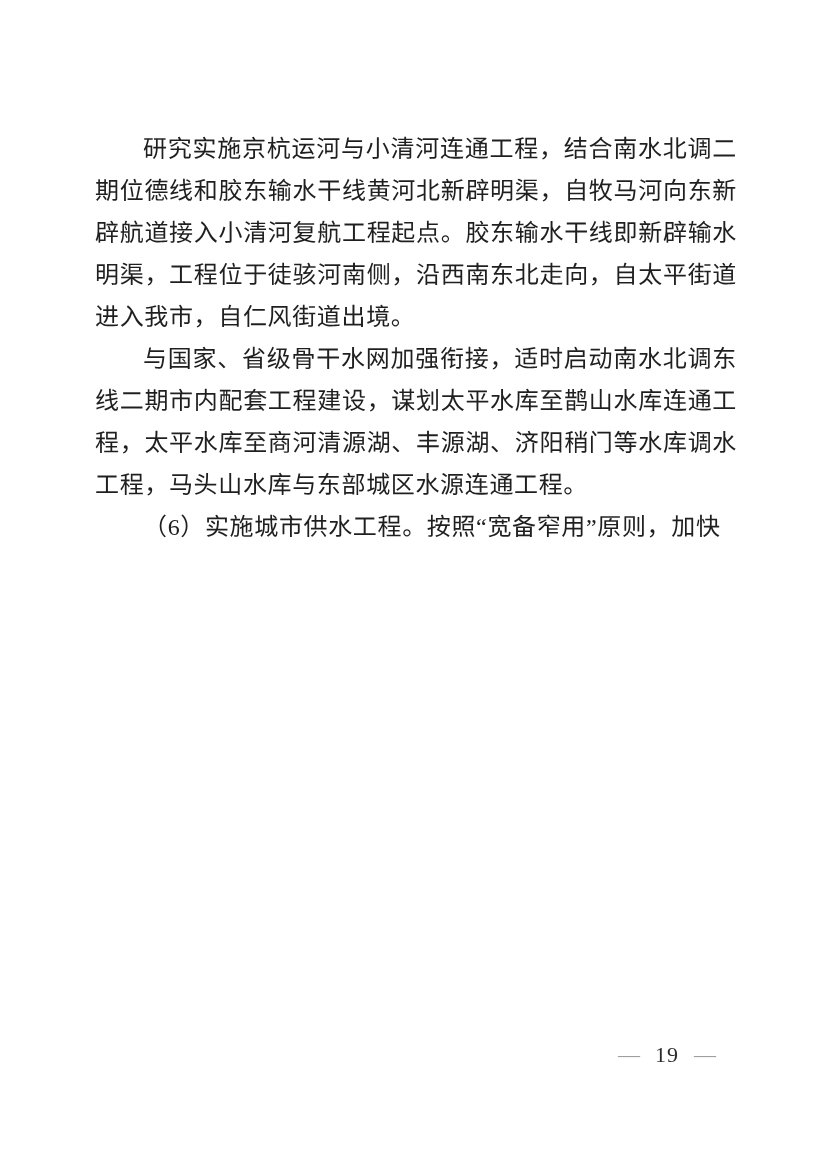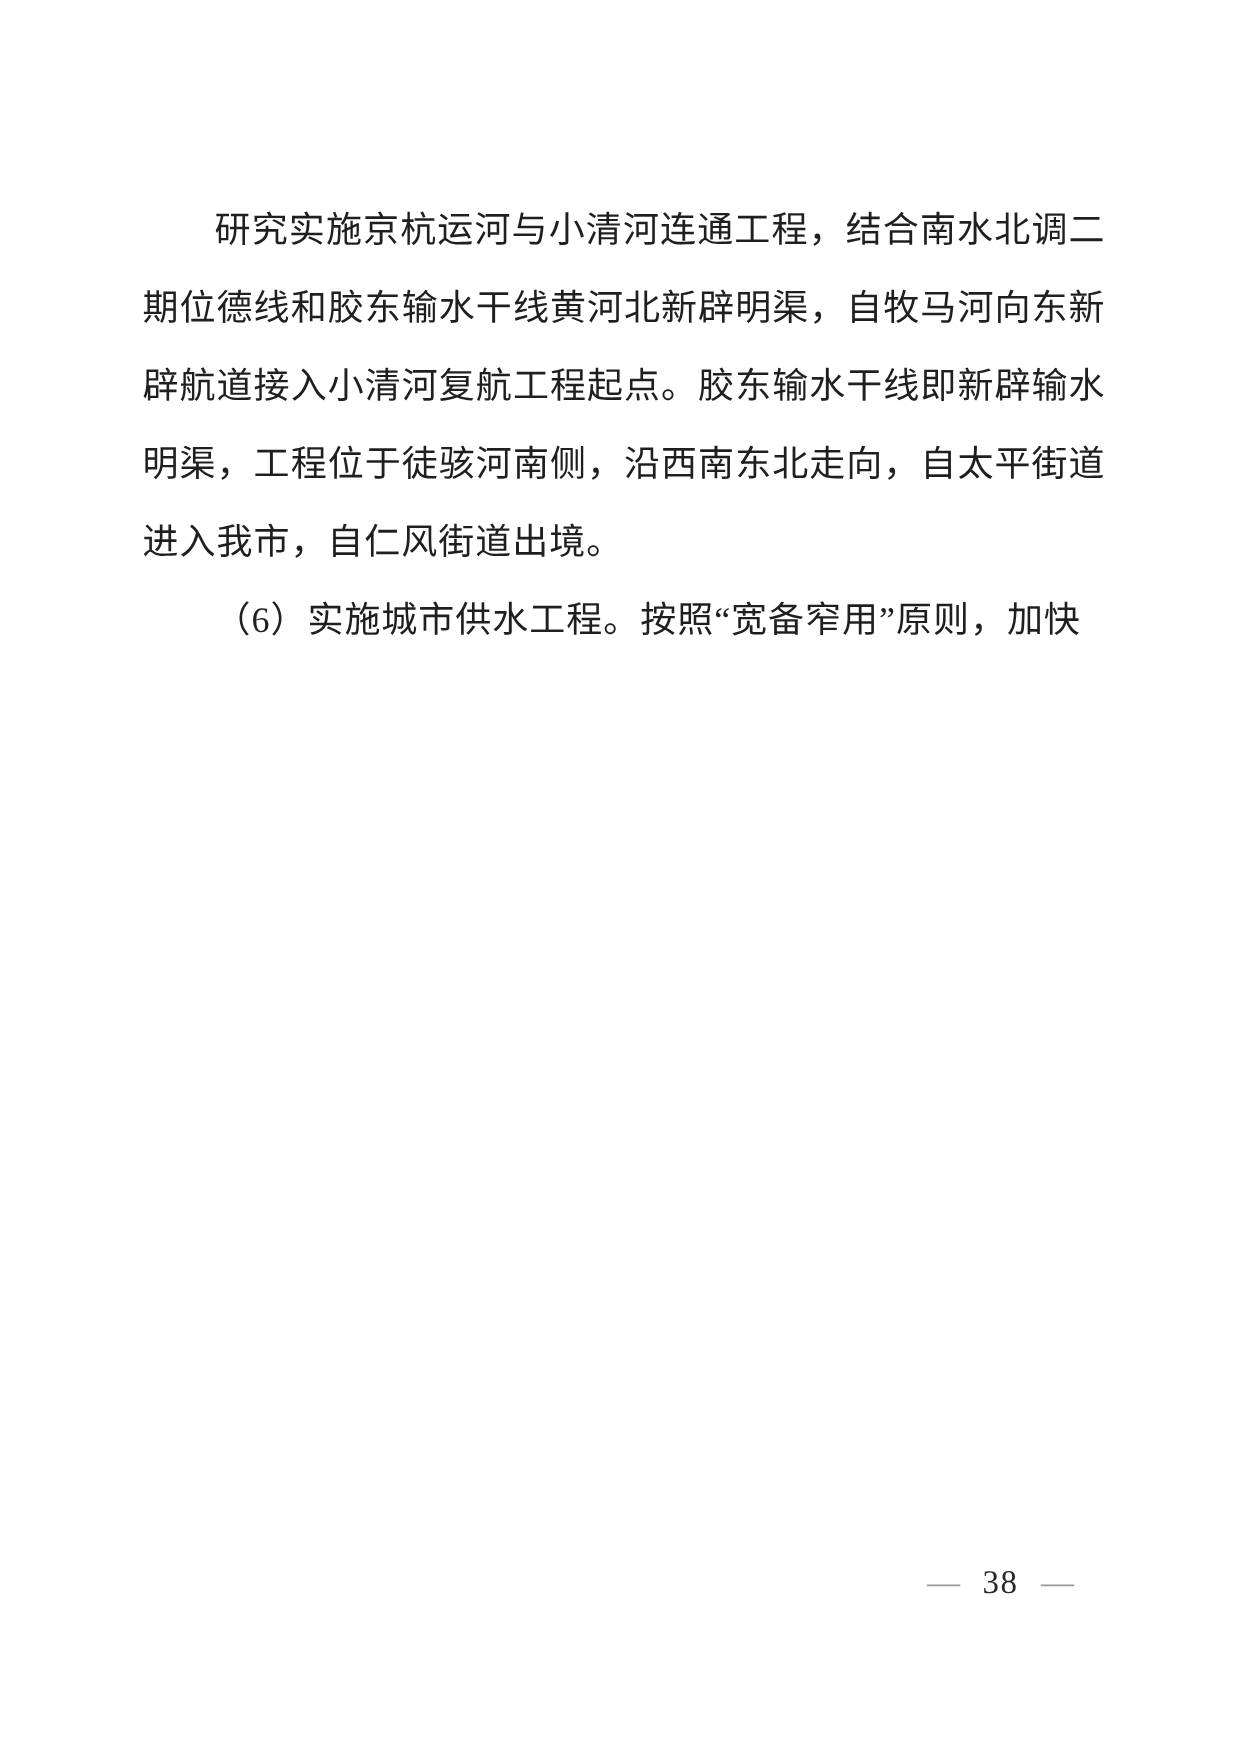--- a/index.html
+++ b/index.html
@@ -18,21 +18,21 @@
   .content {
     position: absolute;
     left: 95px;
     top: 128px;
     width: 642px;
   }
   .content p {
     margin: 0;
     padding: 0;
     font-size: 24px;
-    line-height: 52px;
+    line-height: 42px;
     letter-spacing: 0.65px;
     color: #1f1f1f;
     text-align: justify;
     text-justify: inter-ideograph;
     text-indent: 2em;
     word-break: break-all;
   }
   .pagefoot {
     position: absolute;
     top: 1040px;
@@ -55,20 +55,21 @@
     line-height: 1;
     letter-spacing: 1px;
   }
 </style>
 </head>
 <body>
 
 <div class="page">
   <main class="content">
     <p>研究实施京杭运河与小清河连通工程，结合南水北调二期位德线和胶东输水干线黄河北新辟明渠，自牧马河向东新辟航道接入小清河复航工程起点。胶东输水干线即新辟输水明渠，工程位于徒骇河南侧，沿西南东北走向，自太平街道进入我市，自仁风街道出境。</p>
+    <p>与国家、省级骨干水网加强衔接，适时启动南水北调东线二期市内配套工程建设，谋划太平水库至鹊山水库连通工程，太平水库至商河清源湖、丰源湖、济阳稍门等水库调水工程，马头山水库与东部城区水源连通工程。</p>
     <p>（6）实施城市供水工程。按照“宽备窄用”原则，加快</p>
   </main>
   <footer class="pagefoot">
     <span class="dash">—</span>
-    <span class="pagenum">38</span>
+    <span class="pagenum">19</span>
     <span class="dash">—</span>
   </footer>
 </div>
 
 </body></html>

